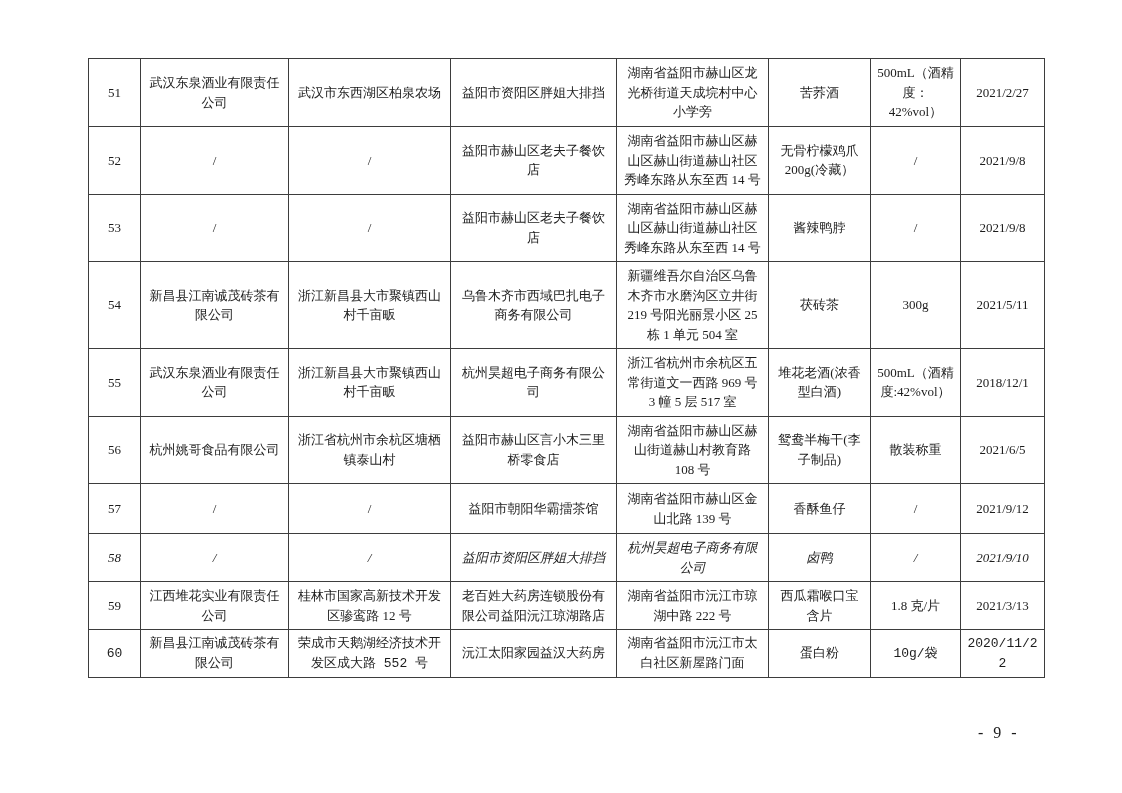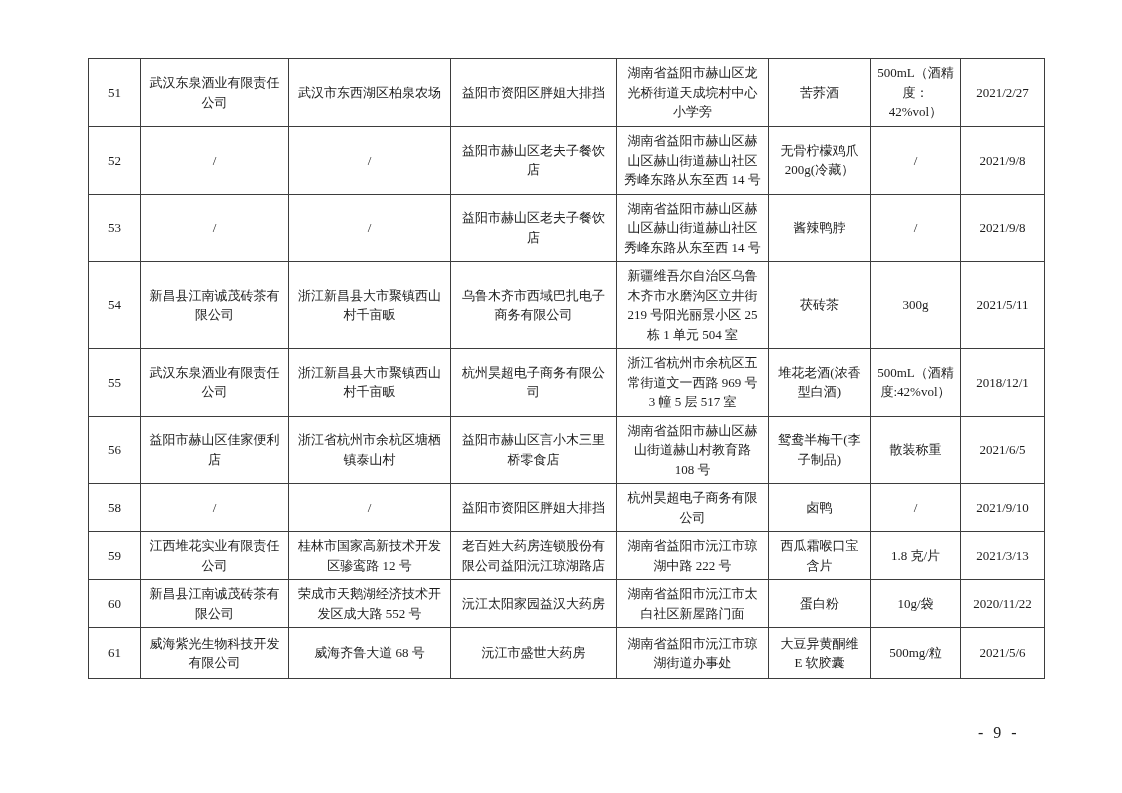--- a/index.html
+++ b/index.html
@@ -36,23 +36,23 @@
     box-sizing: border-box;
   }
   
   tr.r0  { height: 68px; }
   tr.r1  { height: 58px; }
   tr.r2  { height: 56px; }
   tr.r3  { height: 80px; }
   tr.r4  { height: 61px; }
   tr.r5  { height: 50px; }
   tr.r6  { height: 50px; }
-  tr.r7  { height: 46px; }
+  tr.r7  { height: 46px; font-style: italic; }
   tr.r8  { height: 46px; }
-  tr.r9  { height: 47px; }
+  tr.r9  { height: 47px; font-family: Liberation Mono, monospace; }
   tr.r10 { height: 51px; }
   .page-number {
     position: absolute;
     top: 724px;
     left: 978px;
     font-size: 16px;
     letter-spacing: 3px;
     color: #1c1c1c;
     font-family: "Liberation Serif", "DejaVu Serif", serif;
   }
@@ -119,27 +119,37 @@
           <td>武汉东泉酒业有限责任公司</td>
           <td>浙江新昌县大市聚镇西山村千亩畈</td>
           <td>杭州昊超电子商务有限公司</td>
           <td>浙江省杭州市余杭区五常街道文一西路 969 号 3 幢 5 层 517 室</td>
           <td>堆花老酒(浓香型白酒)</td>
           <td>500mL（酒精度:42%vol）</td>
           <td>2018/12/1</td>
         </tr>
         <tr class="r5">
           <td>56</td>
-          <td>益阳市赫山区佳家便利店</td>
+          <td>杭州姚哥食品有限公司</td>
           <td>浙江省杭州市余杭区塘栖镇泰山村</td>
           <td>益阳市赫山区言小木三里桥零食店</td>
           <td>湖南省益阳市赫山区赫山街道赫山村教育路 108 号</td>
           <td>鸳鸯半梅干(李子制品)</td>
           <td>散装称重</td>
           <td>2021/6/5</td>
+        </tr>
+        <tr class="r6">
+          <td>57</td>
+          <td>/</td>
+          <td>/</td>
+          <td>益阳市朝阳华霸擂茶馆</td>
+          <td>湖南省益阳市赫山区金山北路 139 号</td>
+          <td>香酥鱼仔</td>
+          <td>/</td>
+          <td>2021/9/12</td>
         </tr>
         <tr class="r7">
           <td>58</td>
           <td>/</td>
           <td>/</td>
           <td>益阳市资阳区胖姐大排挡</td>
           <td>杭州昊超电子商务有限公司</td>
           <td>卤鸭</td>
           <td>/</td>
           <td>2021/9/10</td>
@@ -157,28 +167,18 @@
         <tr class="r9">
           <td>60</td>
           <td>新昌县江南诚茂砖茶有限公司</td>
           <td>荣成市天鹅湖经济技术开发区成大路 552 号</td>
           <td>沅江太阳家园益汉大药房</td>
           <td>湖南省益阳市沅江市太白社区新屋路门面</td>
           <td>蛋白粉</td>
           <td>10g/袋</td>
           <td>2020/11/22</td>
         </tr>
-        <tr class="r10">
-          <td>61</td>
-          <td>威海紫光生物科技开发有限公司</td>
-          <td>威海齐鲁大道 68 号</td>
-          <td>沅江市盛世大药房</td>
-          <td>湖南省益阳市沅江市琼湖街道办事处</td>
-          <td>大豆异黄酮维 E 软胶囊</td>
-          <td>500mg/粒</td>
-          <td>2021/5/6</td>
-        </tr>
       </tbody>
   </table>
 
   <div class="page-number">- 9 -</div>
 
 </div>
 
 </body></html>

